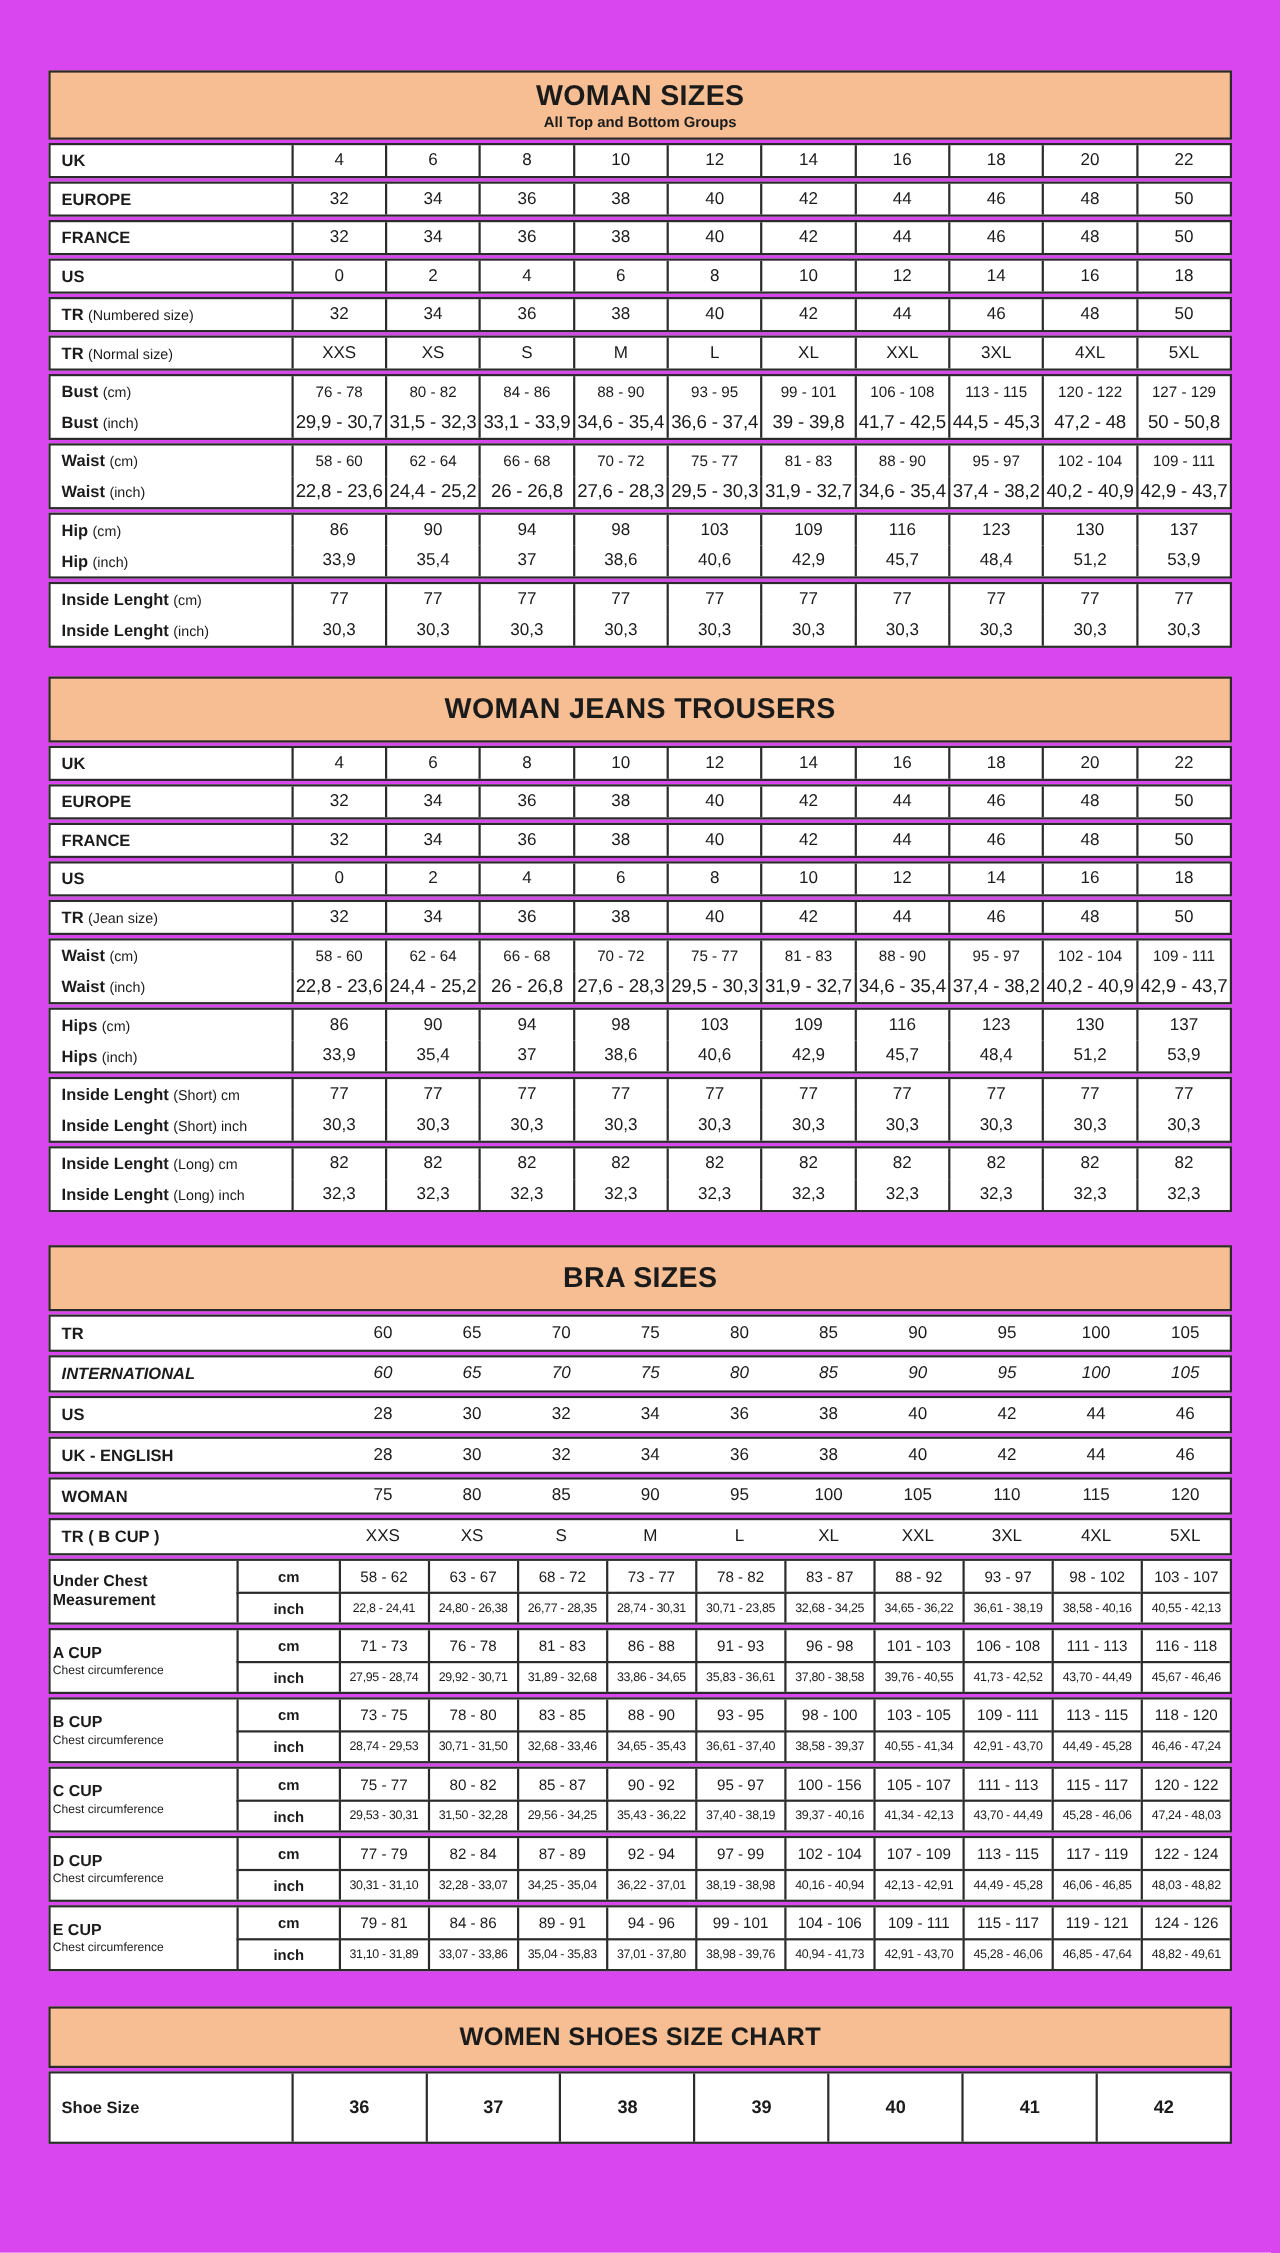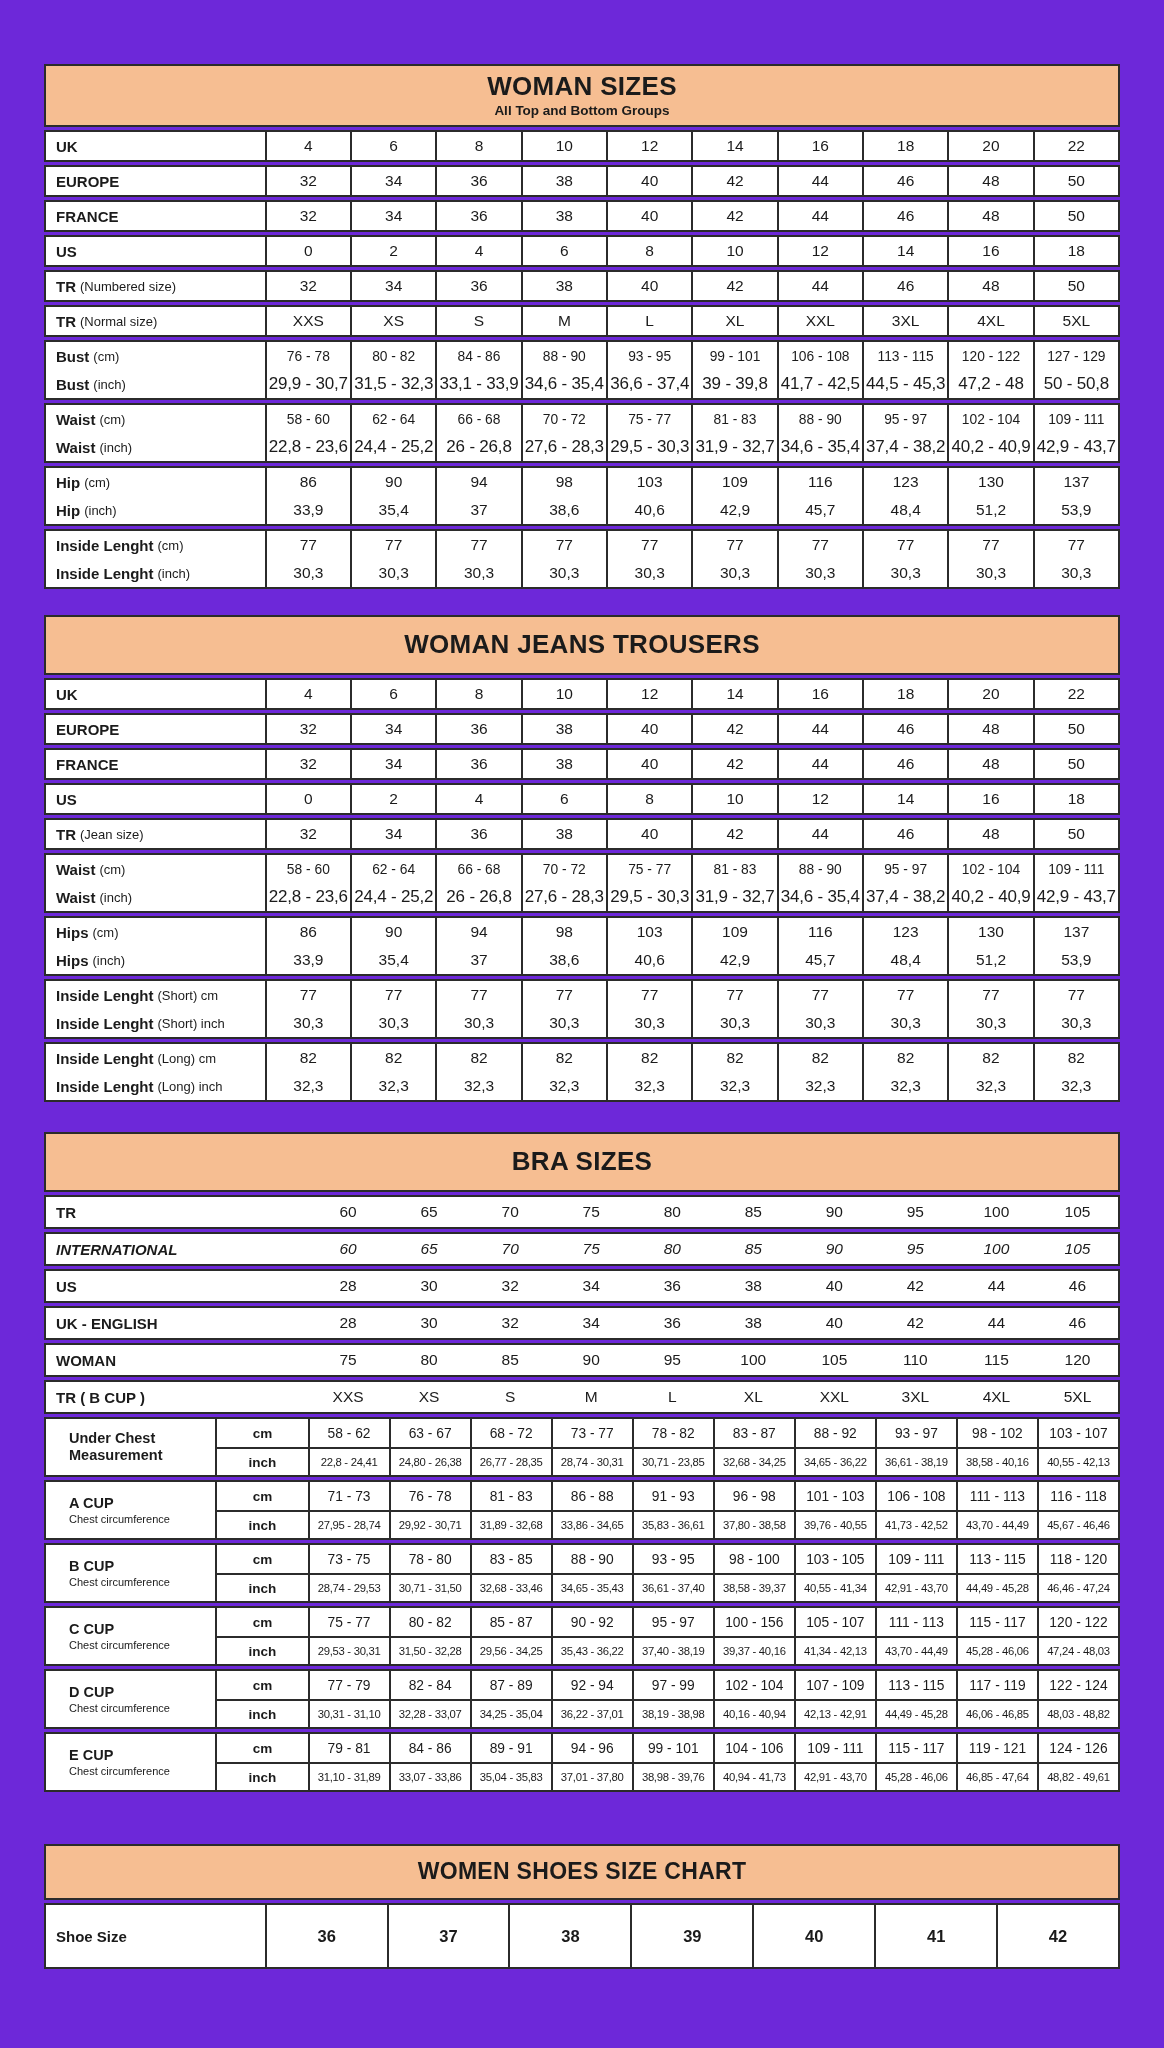--- a/index.html
+++ b/index.html
@@ -3,27 +3,27 @@
 <meta charset="utf-8">
 <style>
   * { box-sizing: border-box; margin: 0; padding: 0; }
   :root {
     --peach: #F6BE92;
     --line: #2B2B2B;
     --ink: #1B1B1B;
   }
   html, body { background: #ffffff; }
   body { font-family: "Liberation Sans", sans-serif; color: var(--ink); }
-  .page { width: 1164px; height: 2048px; background: #6d28d9; overflow: hidden; }
+  .page { width: 1164px; height: 2048px; background: #d946ef; overflow: hidden; }
   .wrap { padding: 64px 44px 0 44px; }
 
   section.sizetable { display: block; }
   #sec-woman  { margin-bottom: 26px; }
   #sec-jeans  { margin-bottom: 30px; }
-  #sec-bra    { margin-bottom: 52px; }
+  #sec-bra    { margin-bottom: 32px; }
 
   .thead {
     border: 2px solid var(--line);
     background: var(--peach);
     text-align: center;
     margin-bottom: 3px;
     padding: 12px 0 13px 0;
   }
   .thead.two { padding: 5px 0 7px 0; }
   .ttitle { font-size: 26px; font-weight: 700; letter-spacing: 0.3px; color: var(--ink); }
@@ -61,21 +61,21 @@
   .cupgrid {
     display: grid;
     grid-template-columns: 15.8% 8.6% repeat(10, 1fr);
     grid-auto-rows: 28px;
   }
   .cuplab {
     grid-row: span 2;
     flex-direction: column;
     align-items: flex-start;
     justify-content: center;
-    padding-left: 23px;
+    padding-left: 2px;
     white-space: normal;
   }
   .cuptitle { font-weight: 700; font-size: 14.5px; line-height: 1.15; }
   .cupsub { font-size: 11px; font-weight: 400; margin-top: 2px; }
   .unit { font-weight: 700; font-size: 13.5px; }
 </style>
 </head>
 <body>
 
 <div class="page">

